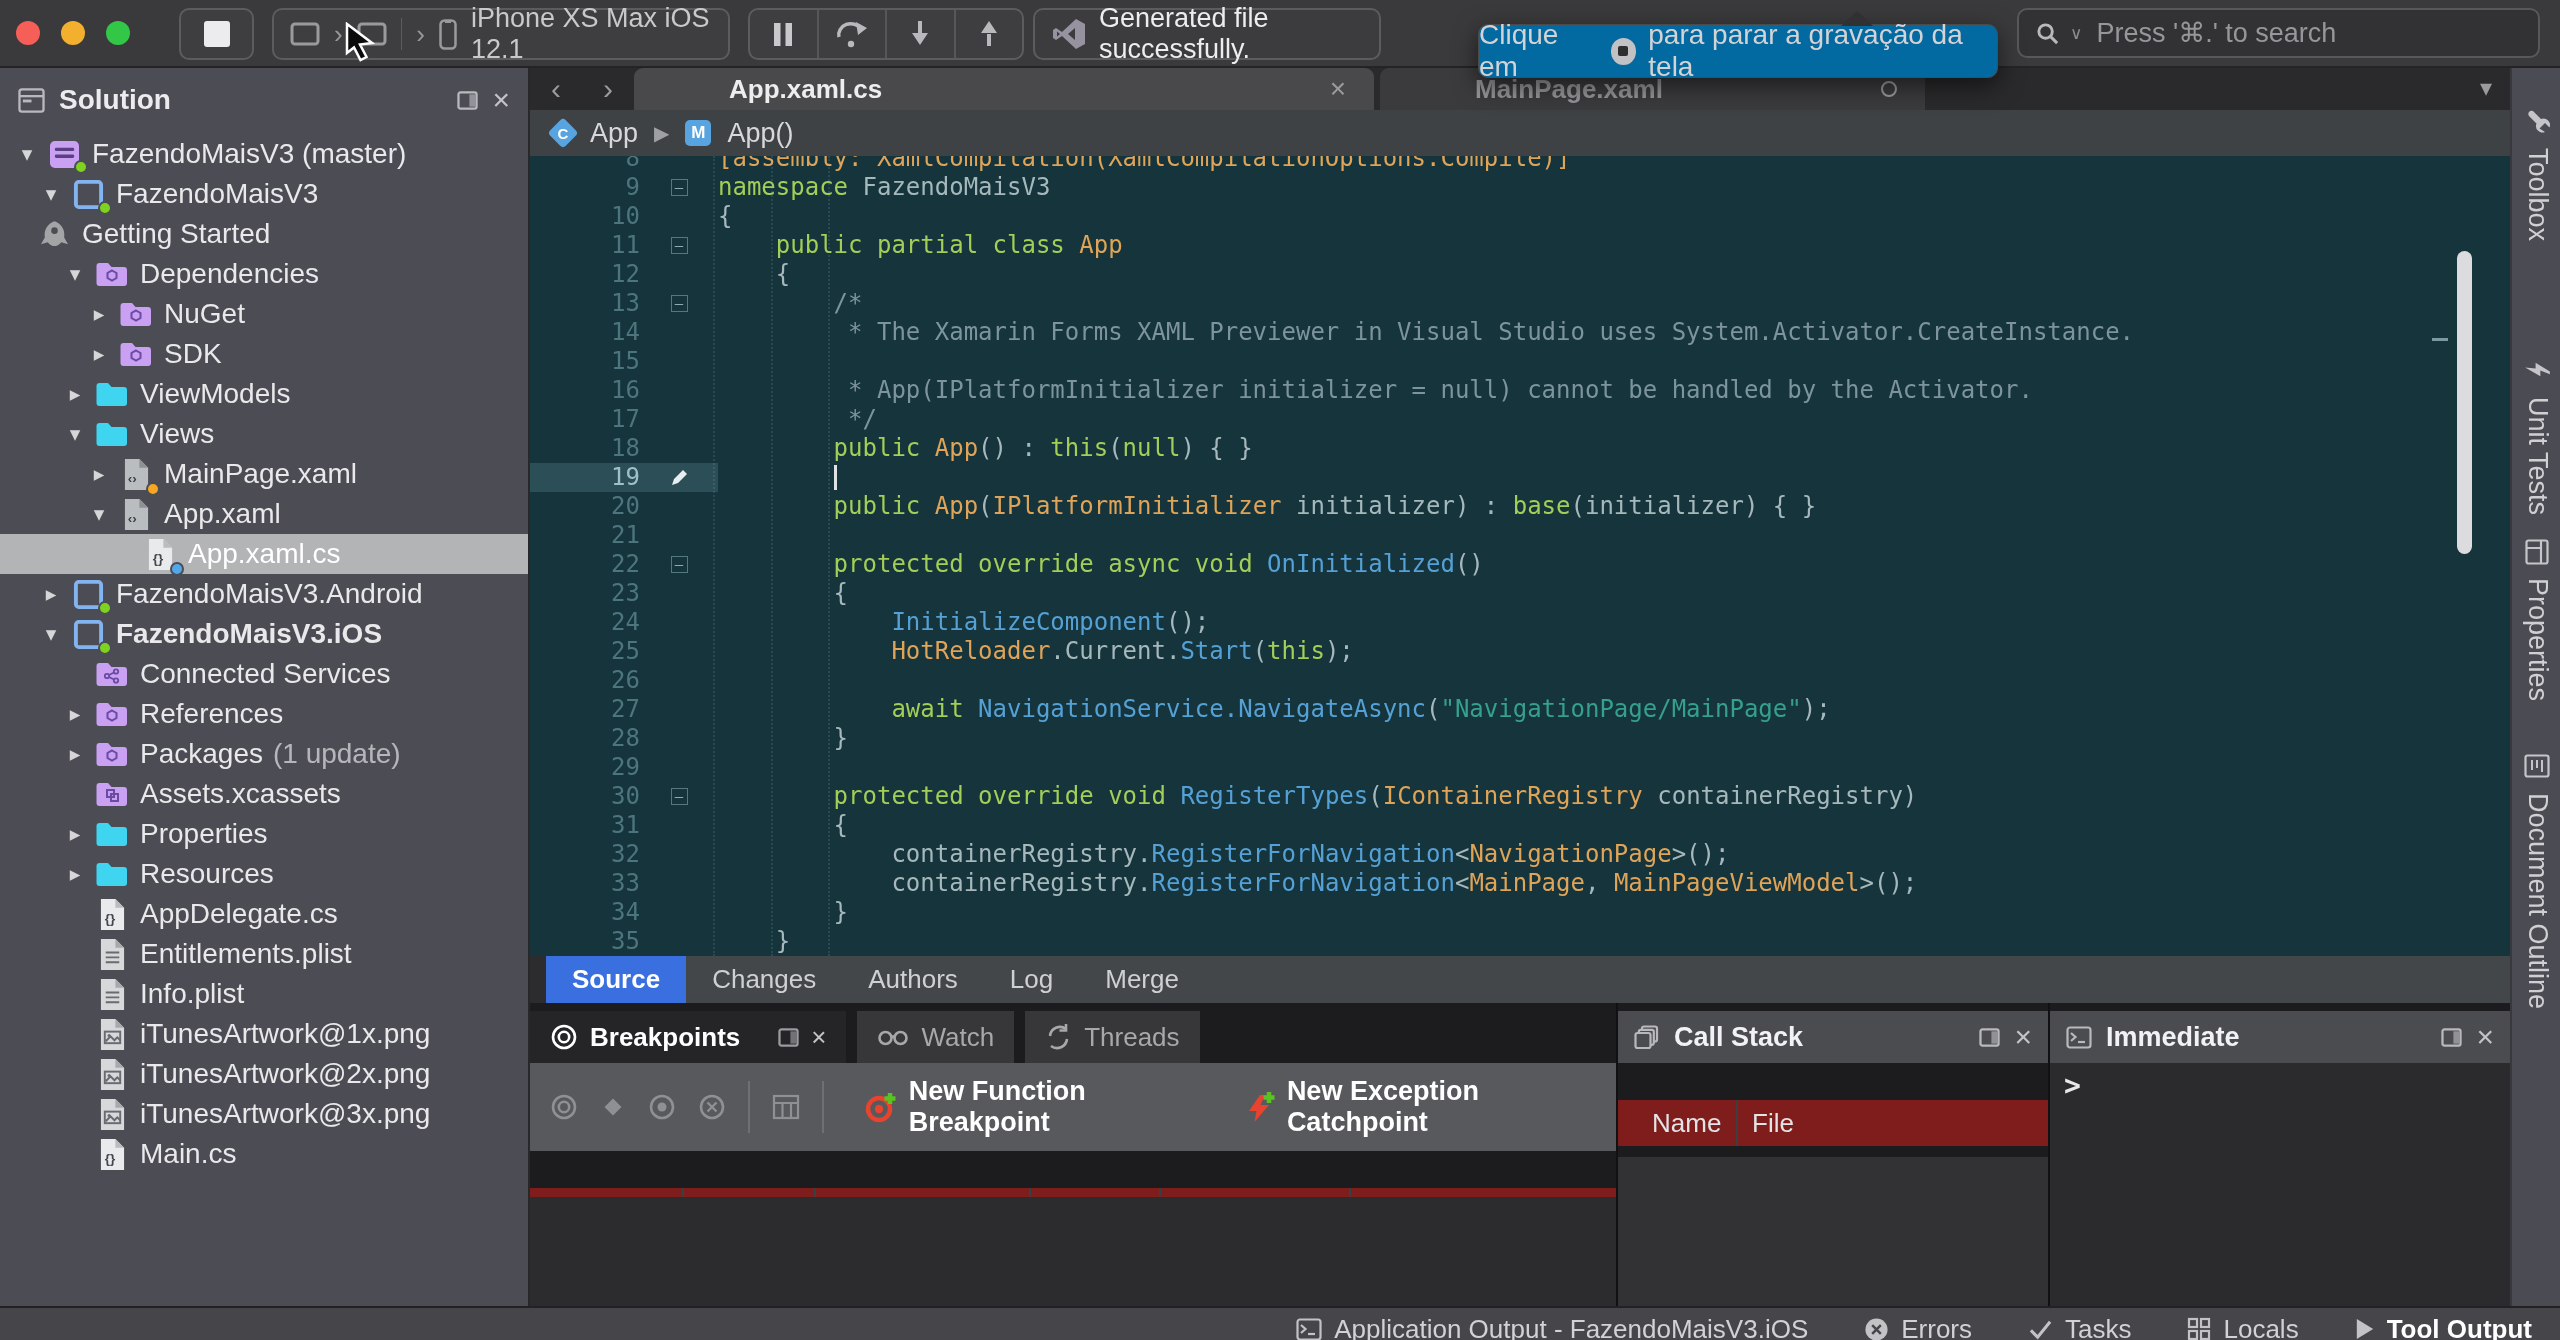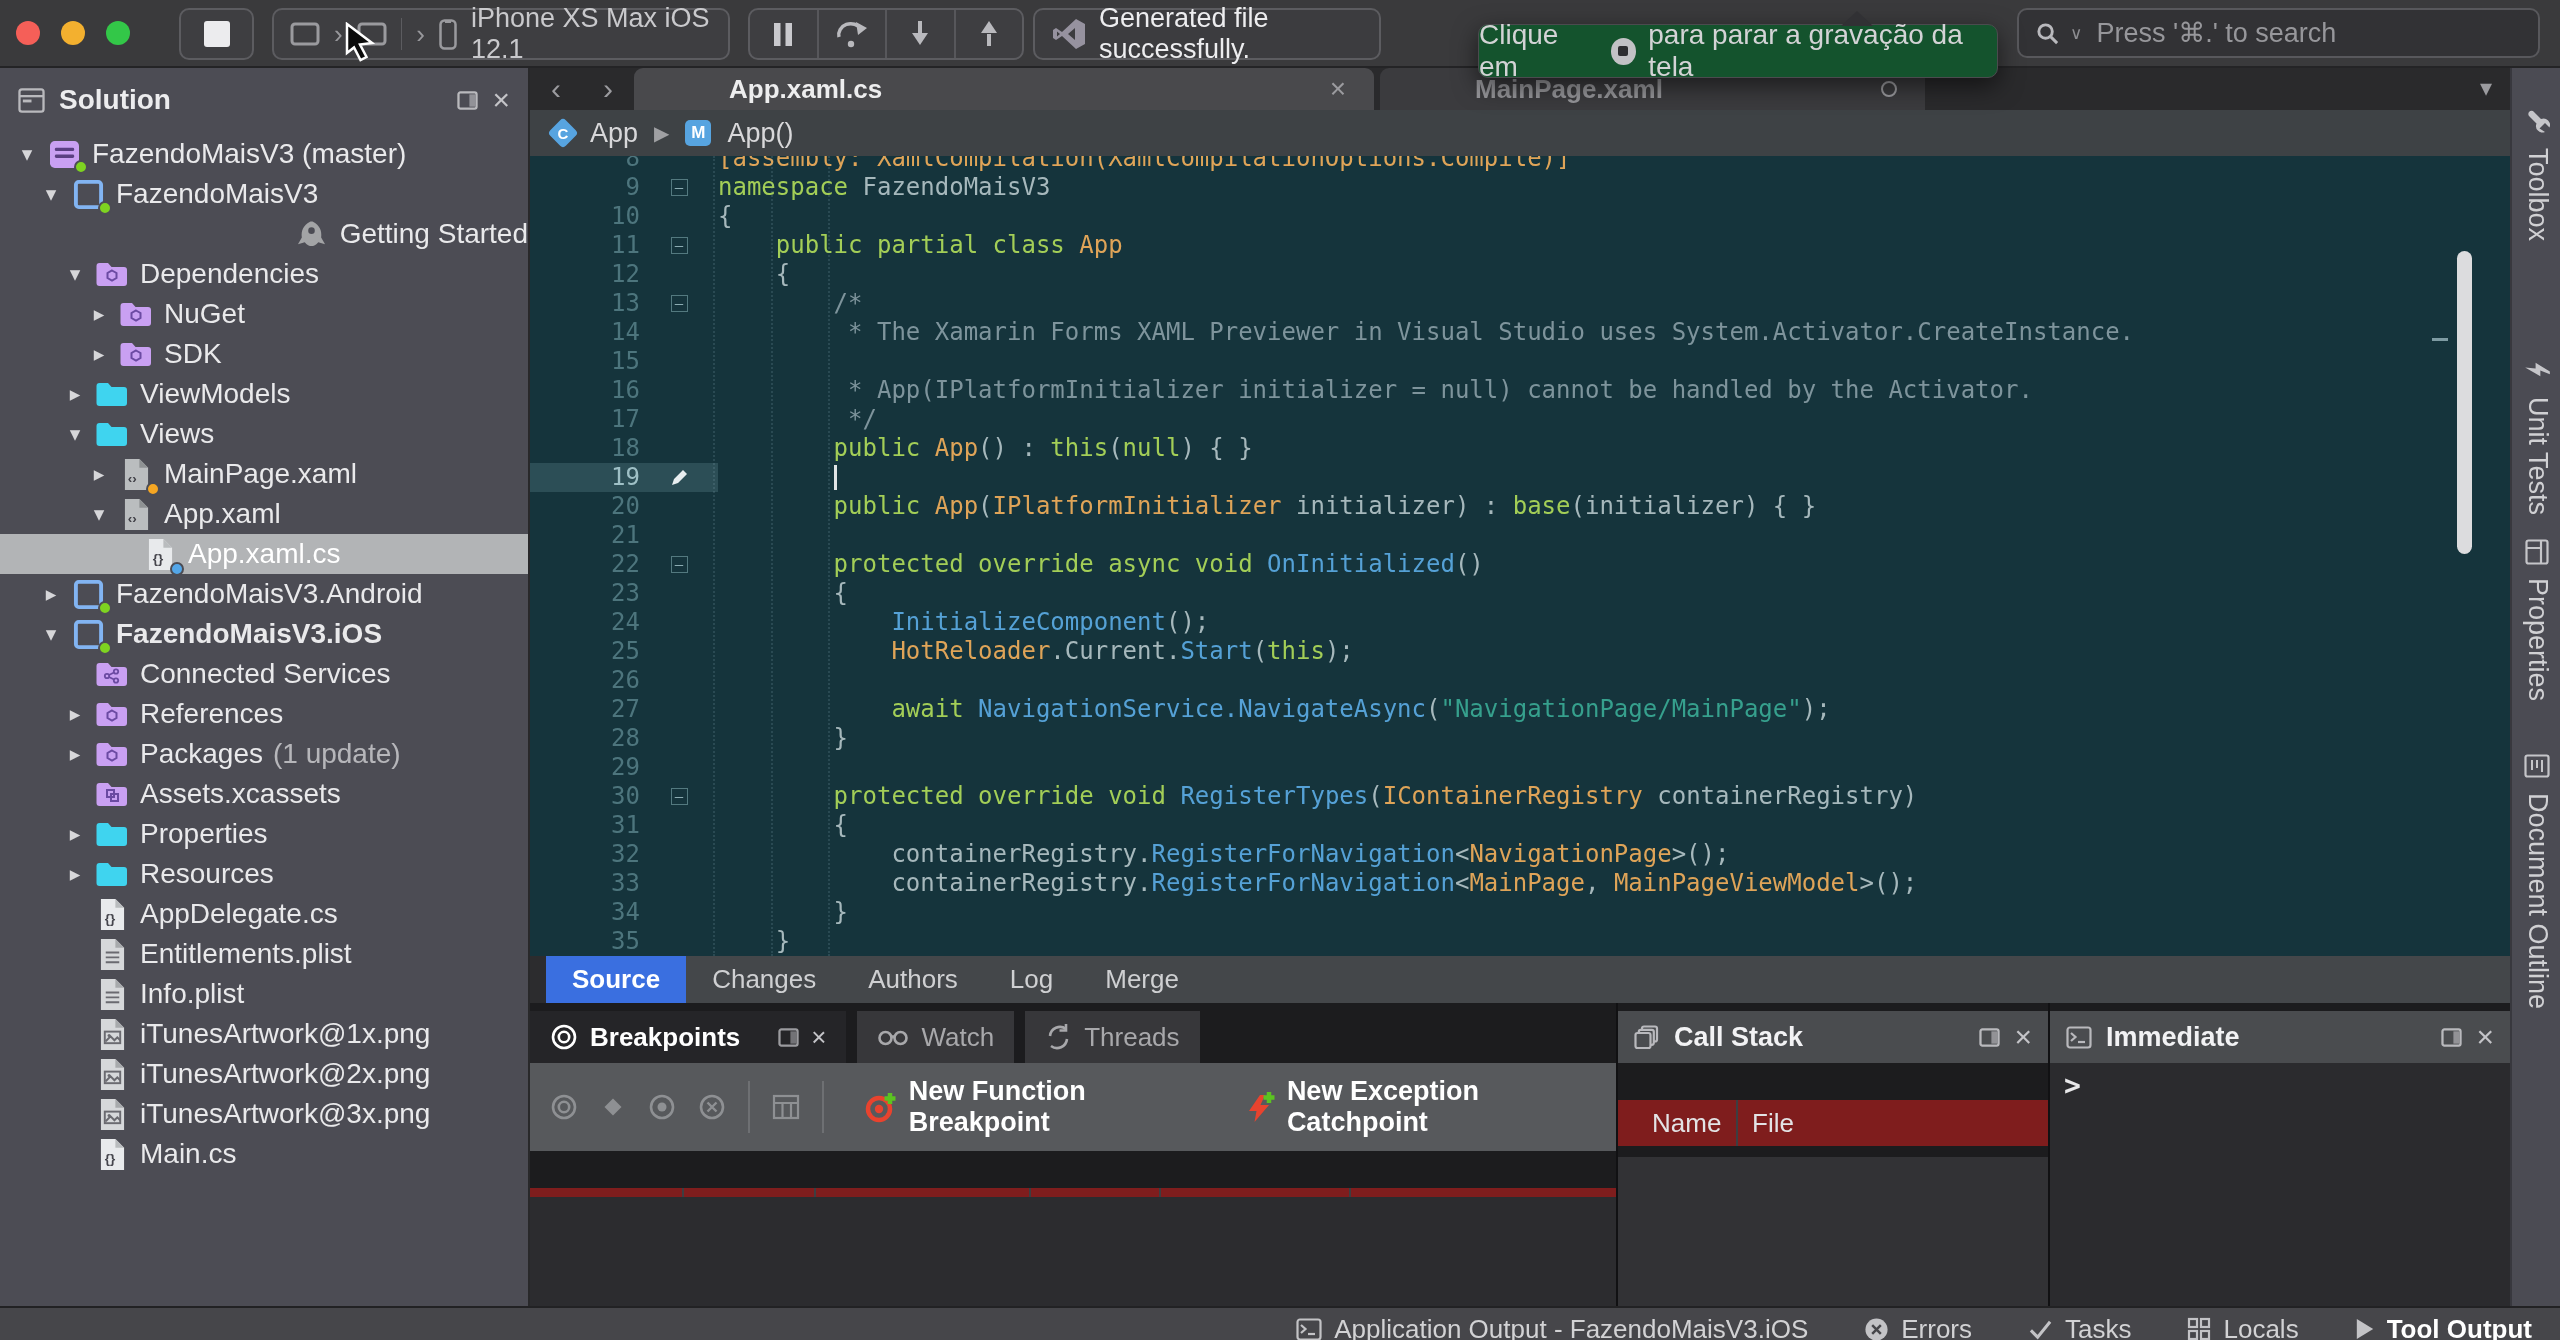--- a/index.html
+++ b/index.html
@@ -16,21 +16,21 @@
   .stopsq { width:26px; height:26px; background:#ececee; border-radius:3px; }
   .devicegroup { left:272px; width:458px; gap:14px; padding:0 16px; font-size:27px; }
   .chev { color:#98989c; font-size:26px; }
   .vdiv { width:2px; height:32px; background:#5c5c60; }
   .debuggroup { left:748px; width:276px; padding:0; }
   .dbtn { flex:1; height:100%; display:flex; align-items:center; justify-content:center; color:#b9b9bd; }
   .dbtn + .dbtn { border-left:2px solid #57575b; }
   .notif { position:absolute; left:1033px; top:8px; width:348px; height:52px; background:#3c3c3f; border:2px solid #5c5c60; border-radius:10px; display:flex; align-items:center; gap:14px; padding:0 18px; color:#ededef; font-size:27px; }
   .searchbox { position:absolute; left:2017px; top:8px; width:523px; height:50px; background:#323235; border:2px solid #58585c; border-radius:10px; display:flex; align-items:center; gap:10px; padding:0 16px; color:#97979b; font-size:27px; }
   .searchbox .carety { font-size:17px; color:#8d8d91; margin-right:4px;}
-  .tooltip { position:absolute; left:1478px; top:24px; width:520px; height:54px; background:#14532d; border:1px solid #4b4b4e; border-radius:10px; box-shadow:0 8px 24px rgba(0,0,0,.55); display:flex; align-items:center; justify-content:center; gap:12px; color:#d3d3d5; font-size:28px; z-index:60; }
+  .tooltip { position:absolute; left:1478px; top:24px; width:520px; height:54px; background:#0369a1; border:1px solid #4b4b4e; border-radius:10px; box-shadow:0 8px 24px rgba(0,0,0,.55); display:flex; align-items:center; justify-content:center; gap:12px; color:#d3d3d5; font-size:28px; z-index:60; }
   .tooltip::before { content:""; position:absolute; top:-14px; left:362px; border-left:16px solid transparent; border-right:16px solid transparent; border-bottom:15px solid #313134; }
   .rec { display:inline-flex; width:27px; height:27px; border-radius:50%; background:#c2c2c5; align-items:center; justify-content:center; }
   .rec::after { content:""; width:10px; height:10px; border-radius:2px; background:#2e2e31; }
   .mouse { position:absolute; left:344px; top:22px; z-index:70; }
 
   
   .sidebar { position:absolute; left:0; top:68px; width:530px; height:1238px; background:#4c4c54; border-right:2px solid #28282a; }
   .padheader { height:64px; display:flex; align-items:center; gap:14px; padding:0 18px; color:#ececee; font-size:28px; font-weight:bold; }
   .padheader .sp { flex:1; }
   .hicon { color:#b9b9bd; display:flex; }
@@ -236,21 +236,21 @@
         <div class="trow" style="padding-left: 34px;">
           <span class="arrow">▾</span>
           <span class="ticon">
             <svg width="31" height="31" viewBox="0 0 32 32">
               <rect x="3" y="3" width="26" height="26" rx="3" fill="none" stroke="#82b4f2" stroke-width="4"></rect>
             </svg>
             <i class="dot" style="background: rgb(126, 211, 33);"></i>
           </span>
           <span class="tlabel">FazendoMaisV3</span>
         </div>
-        <div class="trow" style="padding-left: 58px; justify-content: flex-end;">
+        <div class="trow" style="">
           <span class="arrow"></span>
           <span class="ticon">
             <svg width="29" height="29" viewBox="0 0 30 30">
               <path fill="#a3a4a6" d="M17 2 C23 5 26 11 25 18 L29 25 L22 23 C20 26 17 27 15 27 C13 27 10 26 8 23 L1 25 L5 18 C4 11 7 5 13 2 C14.3 1.4 15.7 1.4 17 2 Z"></path>
               <circle cx="15" cy="11" r="3.4" fill="#4c4c54"></circle>
             </svg>
           </span>
           <span class="tlabel">Getting Started</span>
         </div>
         <div class="trow" style="padding-left: 58px;">

